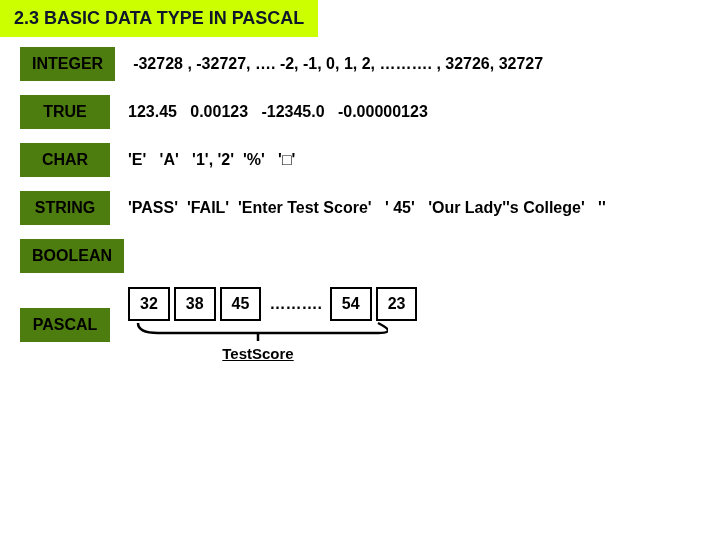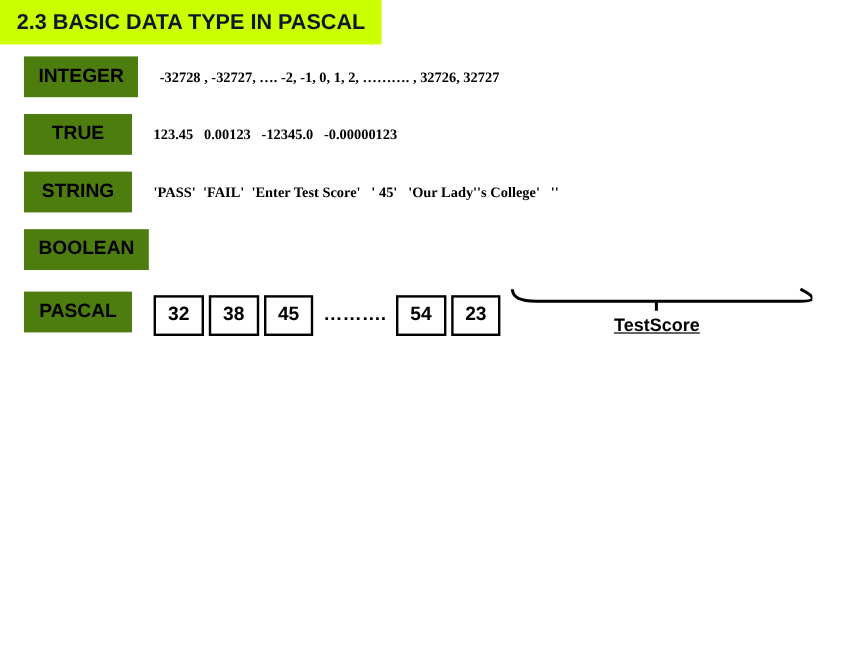--- a/index.html
+++ b/index.html
@@ -48,24 +48,23 @@
       font-weight: bold;
       font-size: 16px;
       padding: 8px 12px;
       min-width: 90px;
       text-align: center;
       margin-right: 18px;
       flex-shrink: 0;
     }
 
     .value {
-      font-size: 12px;
+      font-size: 16px;
       font-weight: bold;
       color: #000;
-      font-family: Liberation Serif, serif;
     }
 
     
     .array-row {
       display: flex;
       align-items: center;
       margin-bottom: 4px;
     }
 
     .array-boxes {
@@ -114,33 +113,37 @@
     <div class="row">
       <div class="label">INTEGER</div>
       <div class="value">-32728 ,  -32727,  ….  -2,  -1, 0, 1, 2, ………. , 32726, 32727</div>
     </div>
 
     <div class="row">
       <div class="label">TRUE</div>
       <div class="value">123.45&nbsp;&nbsp;&nbsp;0.00123&nbsp;&nbsp;&nbsp;-12345.0&nbsp;&nbsp;&nbsp;-0.00000123</div>
     </div>
 
+    <div class="row">
+      <div class="label">CHAR</div>
+      <div class="value">'E'&nbsp;&nbsp; 'A'&nbsp;&nbsp; '1', '2'&nbsp;&nbsp;'%'&nbsp;&nbsp; '□'</div>
+    </div>
 
     <div class="row">
       <div class="label">STRING</div>
       <div class="value">'PASS'&nbsp; 'FAIL'&nbsp;&nbsp;'Enter Test Score'&nbsp;&nbsp;&nbsp;' 45'&nbsp;&nbsp;&nbsp;'Our Lady''s College'&nbsp;&nbsp; ''</div>
     </div>
 
     <div class="row">
       <div class="label">BOOLEAN</div>
     </div>
 
     <div class="array-row">
       <div class="label">PASCAL</div>
-      <div style="display:flex; align-items:flex-end;">
+      <div style="display:flex; flex-direction:column; align-items:center;">
         <div class="array-boxes">
           <div class="array-box">32</div>
           <div class="array-box">38</div>
           <div class="array-box">45</div>
           <div class="array-dots">……….</div>
           <div class="array-box">54</div>
           <div class="array-box">23</div>
         </div>
 
         <div style="padding-left:0px; width: 100%; text-decoration: underline;">

